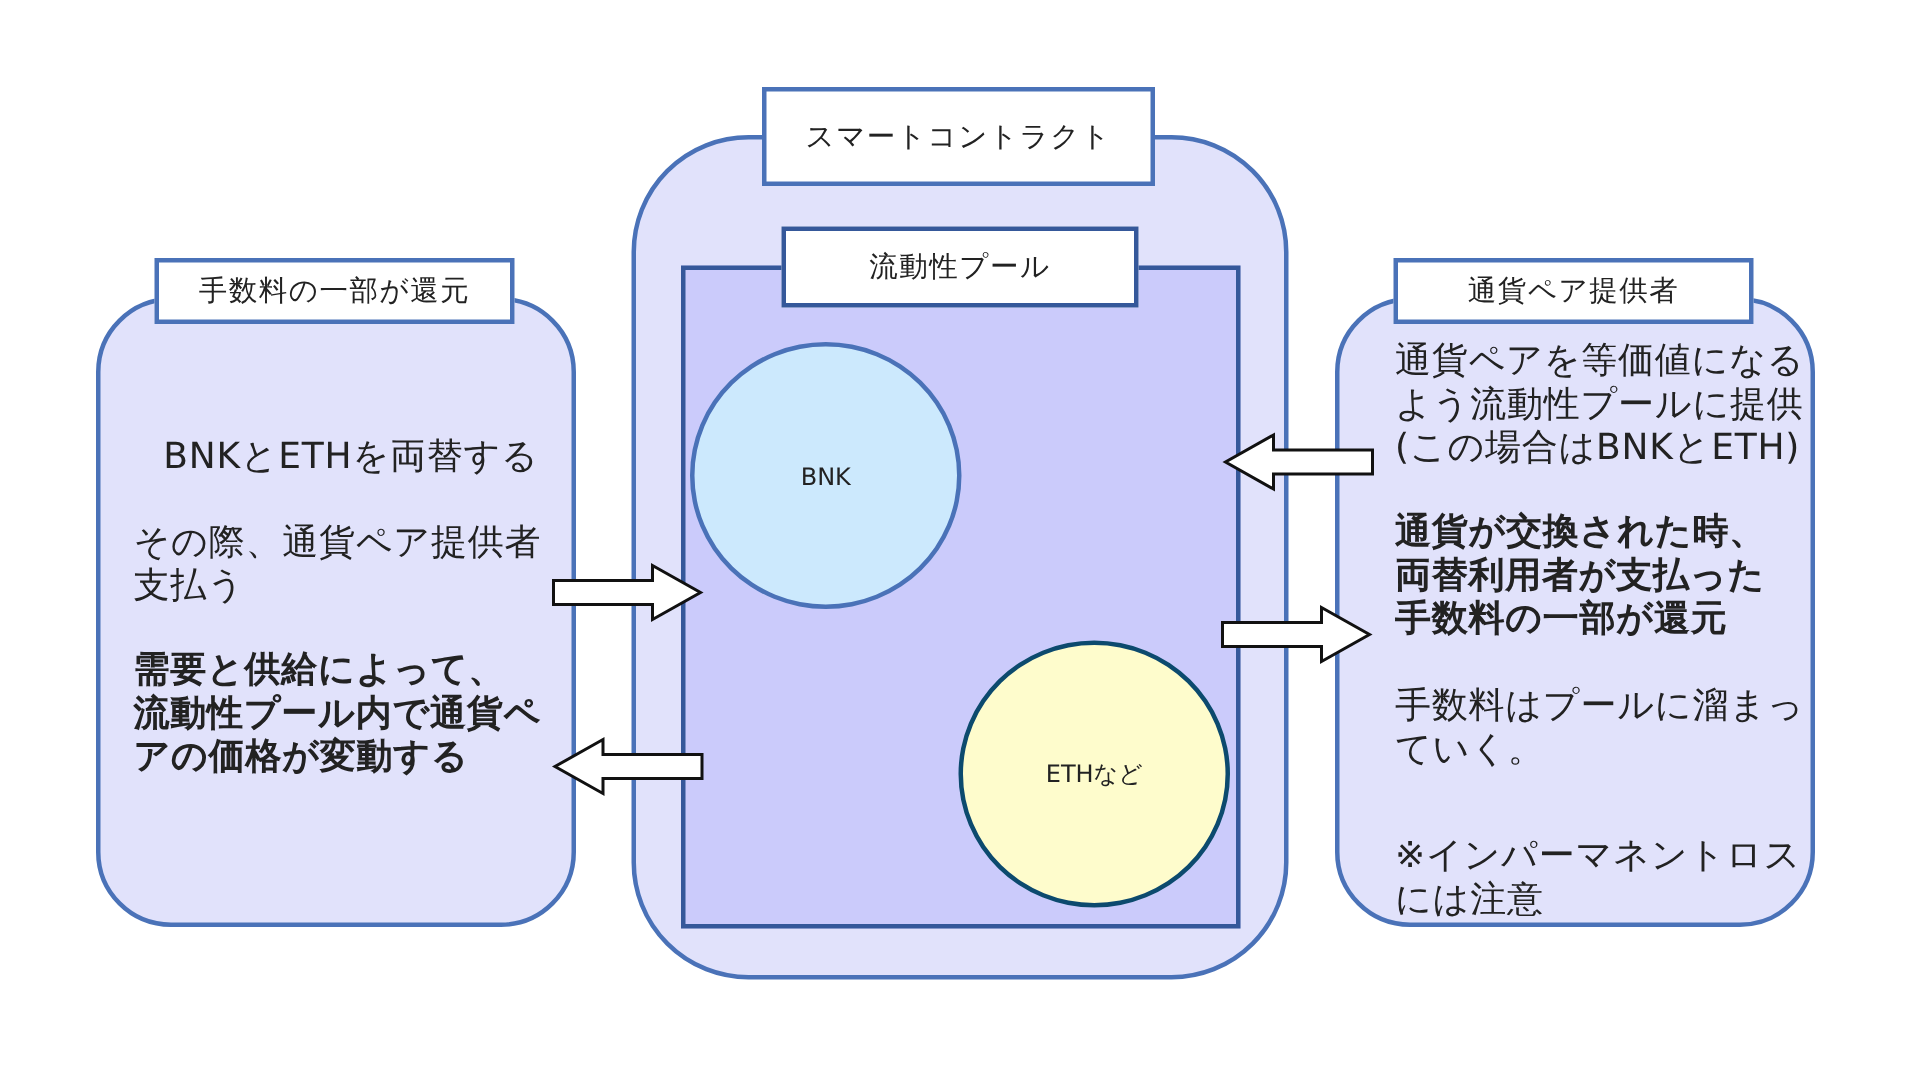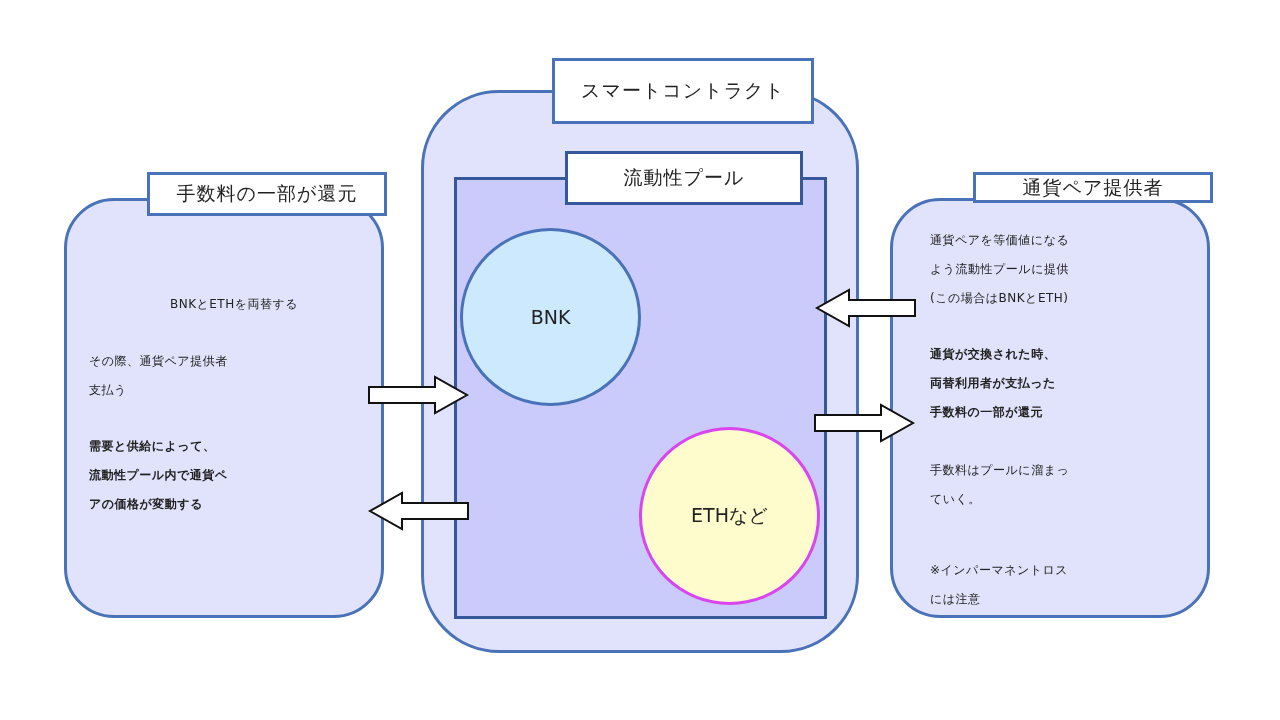--- a/index.html
+++ b/index.html
@@ -14,36 +14,35 @@
     border: 3px solid #4a72b8;
     border-radius: 50px;
   }
   .label-box {
     background: #ffffff;
     border: 3px solid #4a72b8;
     font-size: 19px;
     display: flex; align-items: center; justify-content: center;
     white-space: nowrap;
     letter-spacing: 1px;
-    margin-left: 44px;
   }
   .panel-text {
-    font-size: 12px;
+    font-size: 24px;
     line-height: 29px;
     letter-spacing: 0.5px;
     white-space: pre-line;
   }
   .pool {
     background: #cbcbfb;
     border: 3px solid #35589a;
   }
   .circle {
     border-radius: 50%;
     display: flex; align-items: center; justify-content: center;
-    font-size: 19px;
+    font-size: 16px;
   }
   .arrow svg { display: block; }
 </style>
 </head>
 <body>
 
 <div class="abs rounded-panel" style="left:64px; top:198px; width:320px; height:420px;">
 </div>
 <div class="abs label-box" style="left:103px; top:172px; width:240px; height:44px;">
   <span>手数料の一部が還元</span>
@@ -63,27 +62,27 @@
 
 <div class="abs pool" style="left:454px; top:177px; width:373px; height:442px;">
 </div>
 <div class="abs label-box" style="left:521px; top:151px; width:238px; height:54px; border-color:#35589a;justify-content:center;">
   <span>流動性プール</span>
 </div>
 
 <div class="abs circle" style="left:460px; top:228px; width:181px; height:178px; background:#cce9fd; border:3px solid #4a72b8;">
   <span>BNK</span>
 </div>
-<div class="abs circle" style="left:639px; top:427px; width:181px; height:178px; background:#fefccc; border:3px solid #d946ef;">
+<div class="abs circle" style="left:639px; top:427px; width:181px; height:178px; background:#fefccc; border:3px solid #0c4a6e;">
   <span>ETHなど</span>
 </div>
 
 <div class="abs rounded-panel" style="left:890px; top:198px; width:320px; height:420px;">
 </div>
-<div class="abs label-box" style="left:929px; top:172px; width:240px; height:31px;">
+<div class="abs label-box" style="left:929px; top:172px; width:240px; height:44px;">
   <span>通貨ペア提供者</span>
 </div>
 <div class="abs panel-text" style="left:930px; top:226px; width:285px;">通貨ペアを等価値になる
 よう流動性プールに提供
 (この場合はBNKとETH)</div>
 <div class="abs panel-text" style="left:930px; top:340px; width:285px;font-weight:bold;">通貨が交換された時、
 両替利用者が支払った
 手数料の一部が還元</div>
 <div class="abs panel-text" style="left:930px; top:456px; width:285px;">手数料はプールに溜まっ
 ていく。</div>

